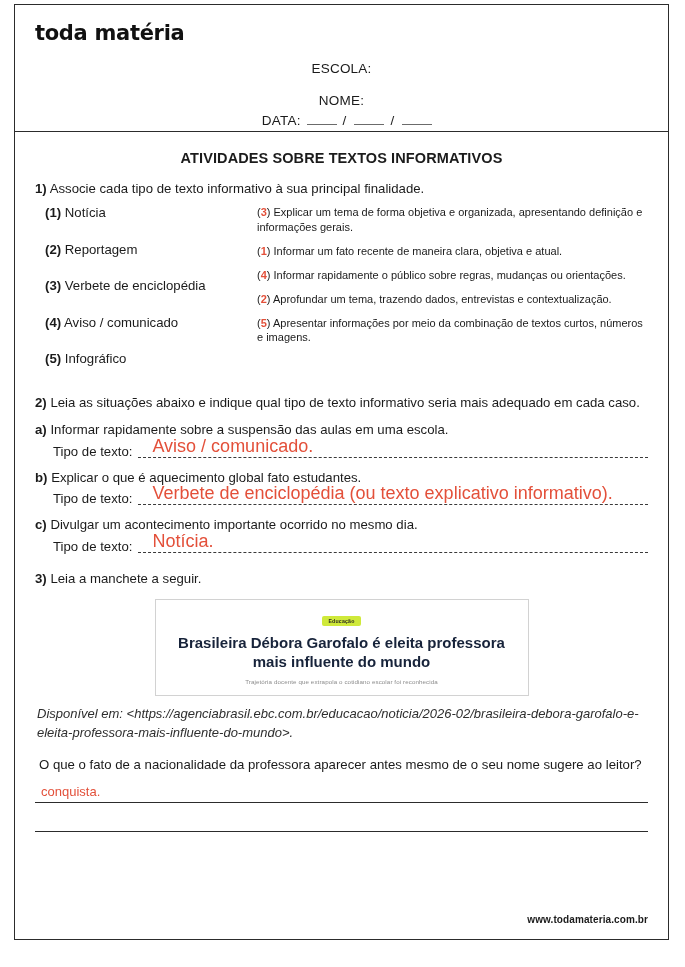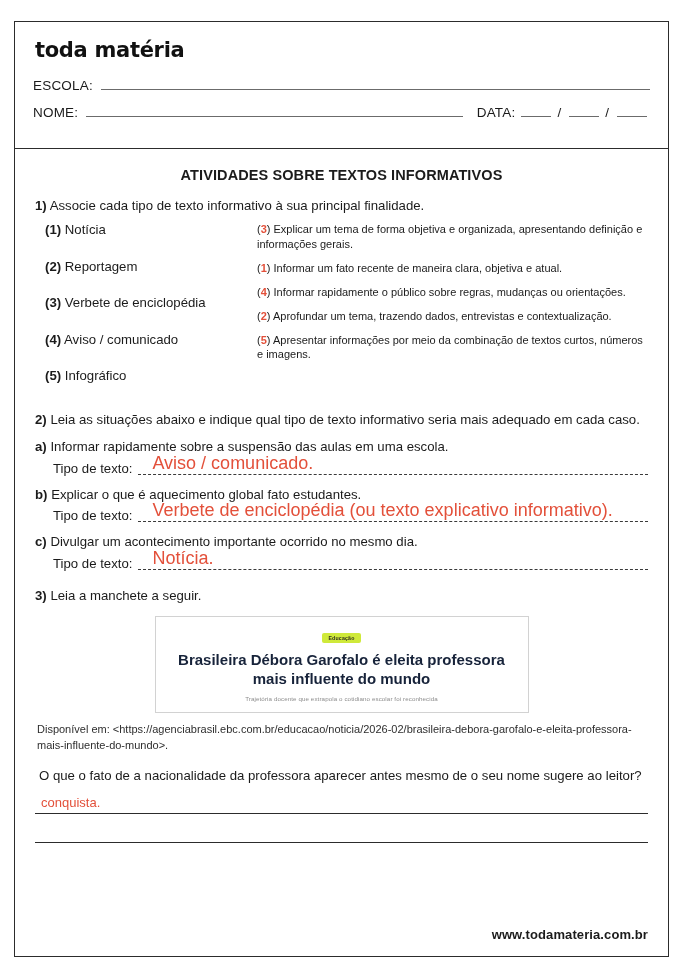--- a/index.html
+++ b/index.html
@@ -12,21 +12,21 @@
     height: 967px;
     font-family: "Liberation Sans", sans-serif;
     color: #1b1b1b;
     position: relative;
     overflow: hidden;
   }
 
   .page {
     position: absolute;
     left: 14px;
-    top: 21px;
+    top: 4px;
     width: 655px;
     height: 936px;
     box-sizing: border-box;
   }
 
   
   .header-box {
     border: 1.5px solid #2c2c2c;
     box-sizing: border-box;
     padding: 14px 18px 10px 18px;
@@ -35,24 +35,25 @@
   .logo {
     font-family: "DejaVu Sans", sans-serif;
     font-weight: bold;
     font-size: 21px;
     letter-spacing: -0.3px;
     color: #111111;
     margin: 2px 0 16px 2px;
   }
   .field-row {
     display: flex;
-    align-items: flex-end;
+    align-items: center;
     margin-top: 12px;
     font-size: 13.5px;
     color: #1b1b1b;
+    flex-direction: column;
   }
   .field-label {
     white-space: nowrap;
     letter-spacing: 0.2px;
   }
   .rule {
     flex: 1 1 auto;
     border-bottom: 1.2px solid #6b6b6b;
     margin: 0 0 3px 8px;
     height: 1px;
@@ -184,21 +185,22 @@
     color: #17233a;
     margin: 1px 6px 7px 6px;
   }
   .news-sub {
     font-size: 6.2px;
     color: #8d8d8d;
     letter-spacing: 0.1px;
   }
 
   .source {
-    font-size: 11px;
+    font-style: italic;
+    font-size: 13px;
     line-height: 1.45;
     color: #2e2e2e;
     margin: 9px 0 0 2px;
   }
 
   .final-q {
     font-size: 13.2px;
     line-height: 1.32;
     margin: 13px 0 0 4px;
   }
@@ -214,21 +216,21 @@
     bottom: 3px;
     color: #e3503a;
     font-size: 13px;
     white-space: nowrap;
   }
 
   .footer {
     position: absolute;
     right: 20px;
     bottom: 14px;
-    font-size: 13px;
+    font-size: 10px;
     font-weight: bold;
     color: #1b1b1b;
     letter-spacing: 0.1px;
   }
 </style>
 </head>
 <body>
 
 <div class="page">
 

